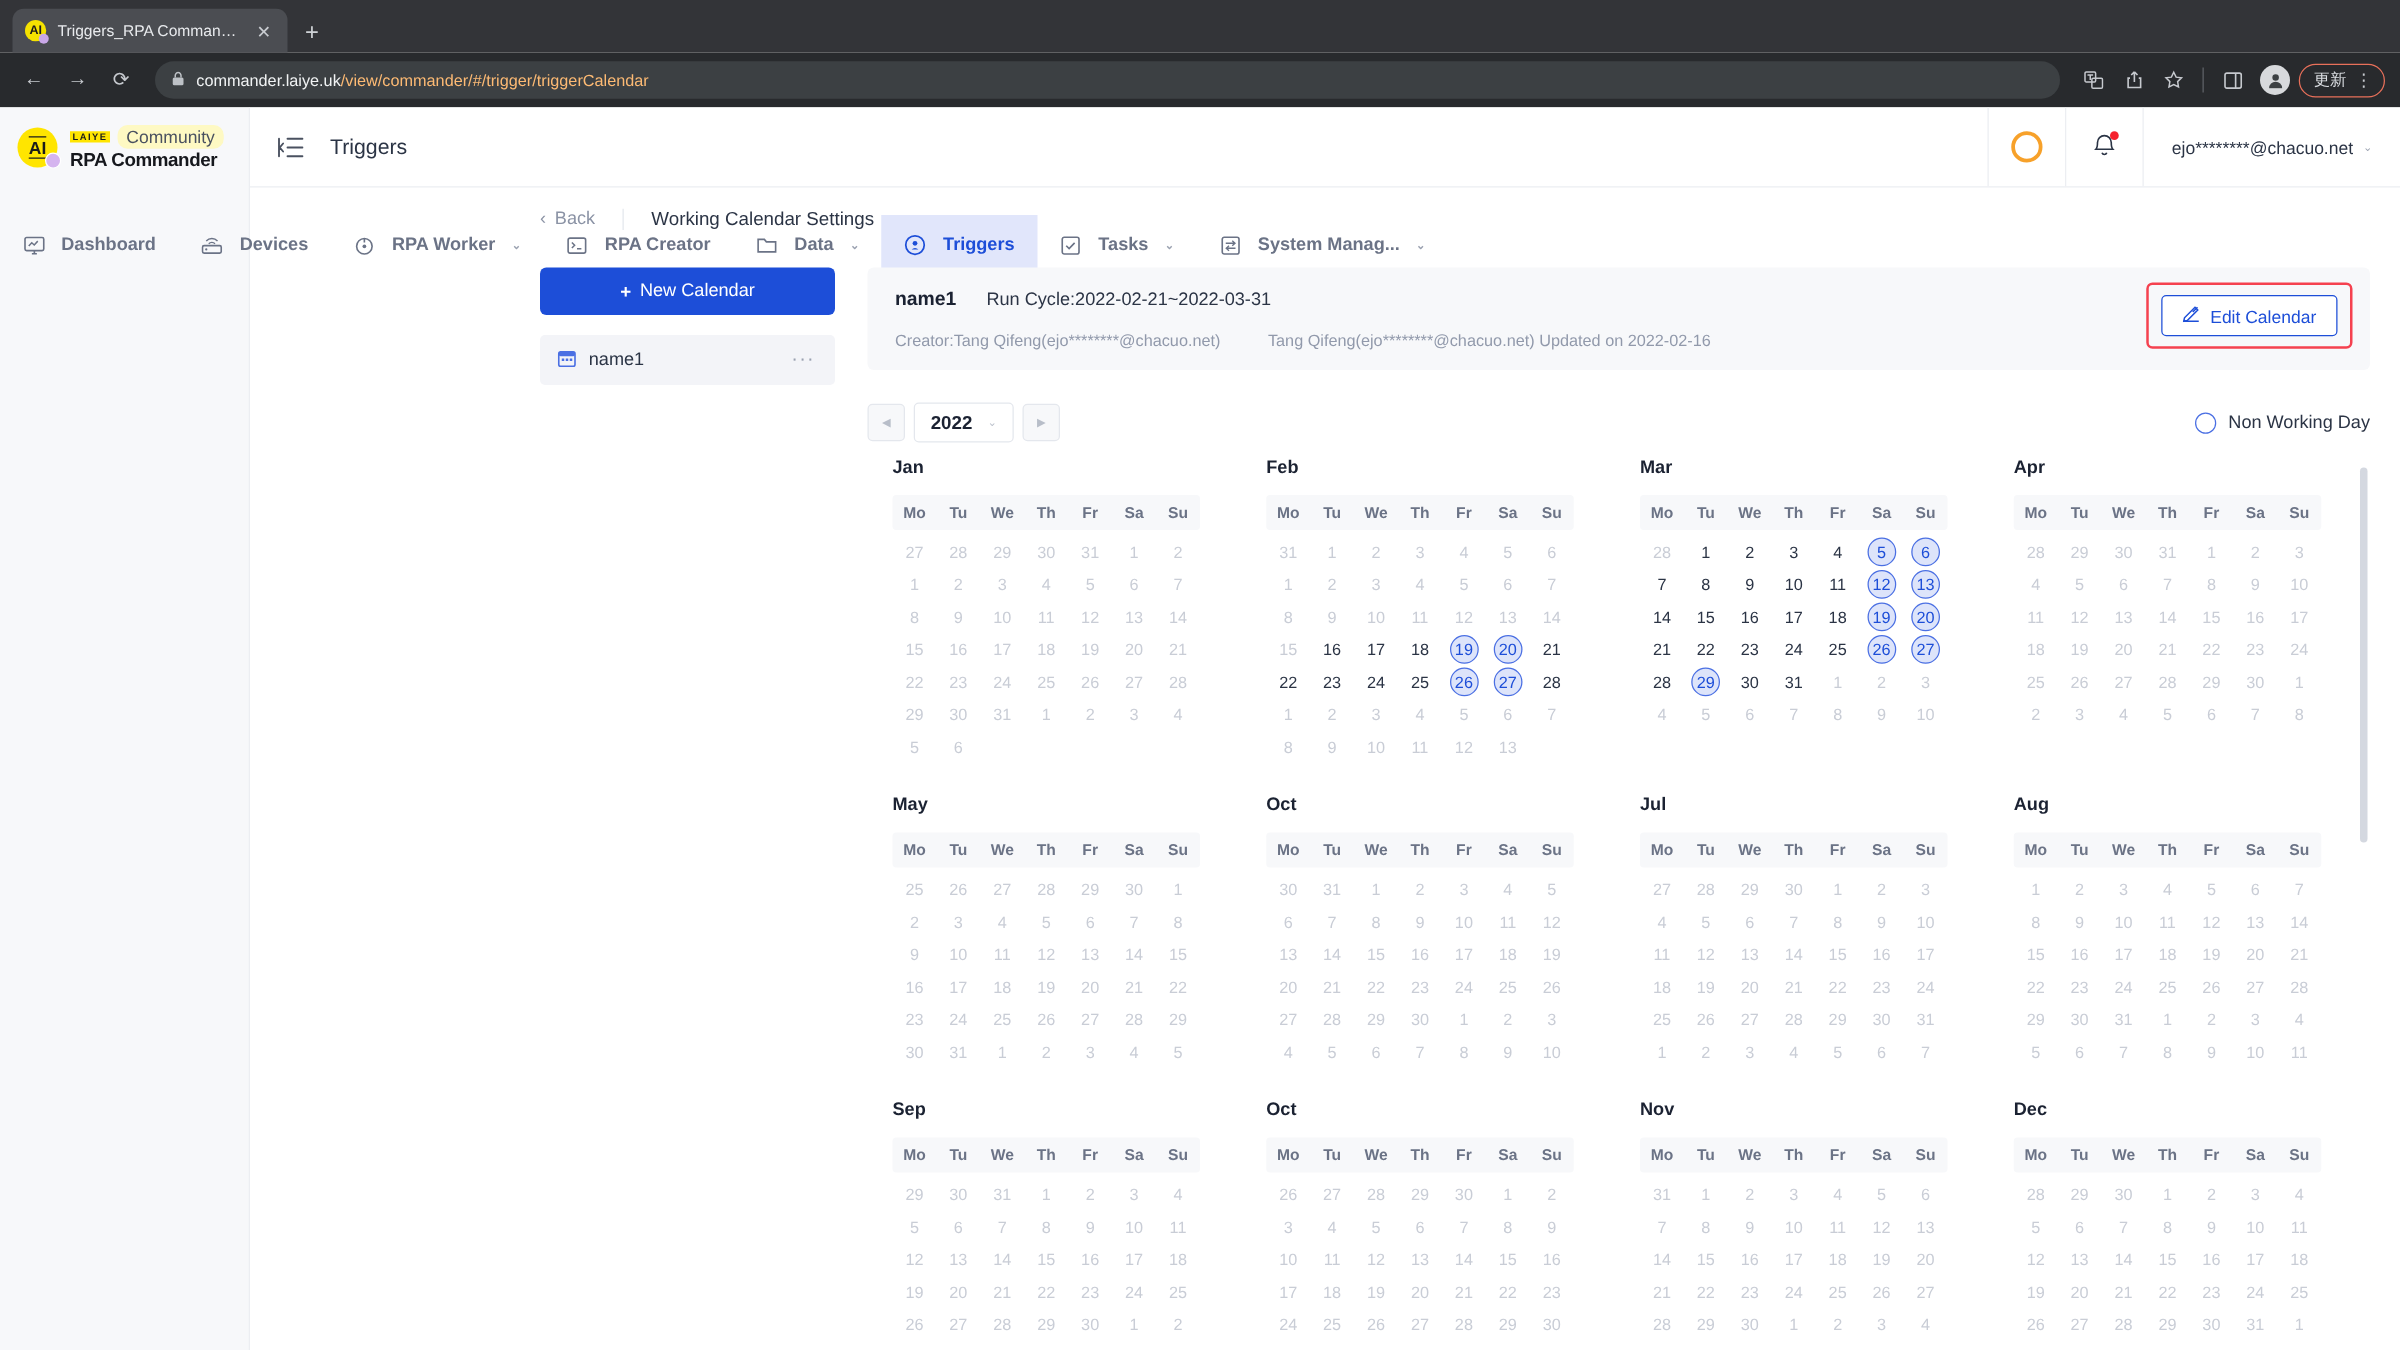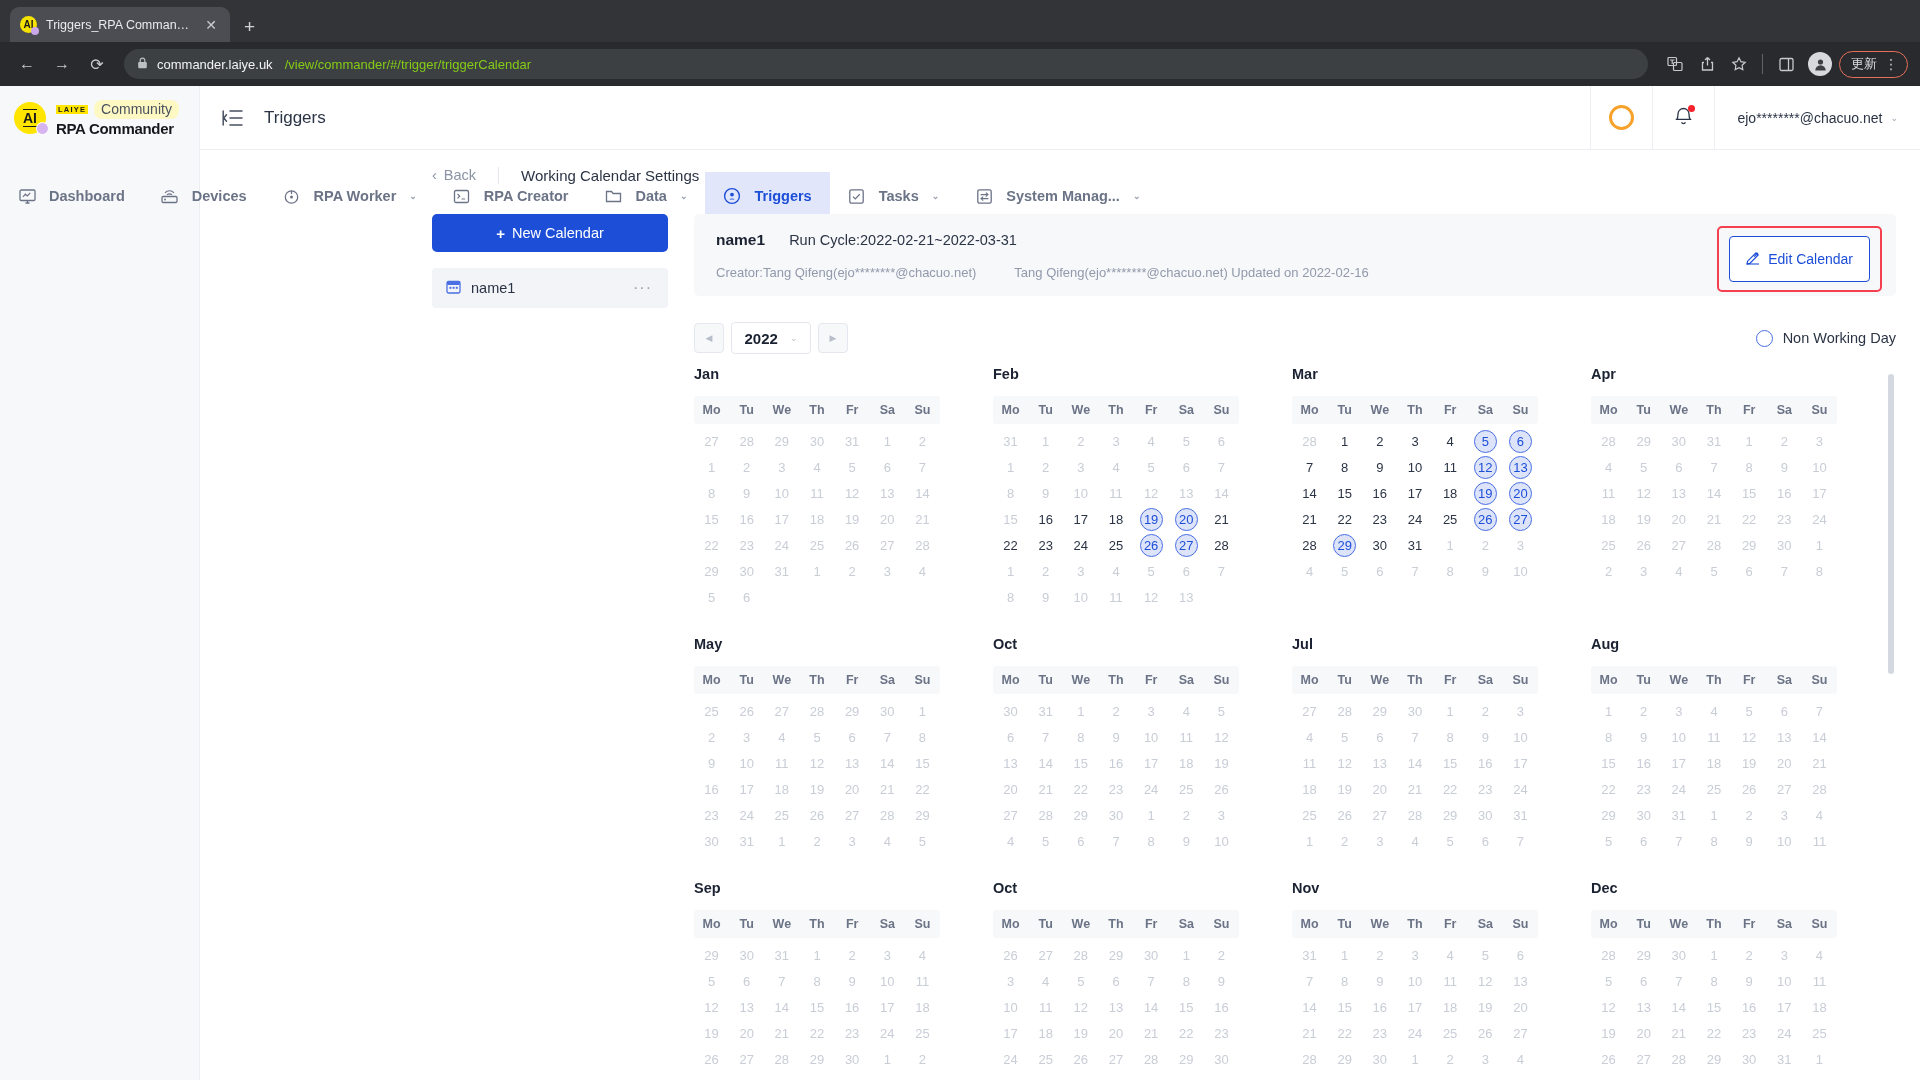--- a/index.html
+++ b/index.html
@@ -47,21 +47,21 @@
     width: 30px; height: 30px; display: flex; align-items: center; justify-content: center;
     color: #c6c9ce; font-size: 16px; border-radius: 50%; cursor: pointer;
   }
   .omnibox {
     flex: 1; height: 30px; background: #3c4043; border-radius: 16px; margin: 0 7px;
     display: flex; align-items: center; padding: 0 13px; gap: 9px; min-width: 0;
   }
   .lock-icon { color: #bdc1c6; font-size: 11px; flex: 0 0 auto; }
   .url { font-size: 13px; white-space: nowrap; overflow: hidden; }
   .url .host { color: #f1f3f4; }
-  .url .path { color: #84cc16; margin-left: 12px; }
+  .url .path { color: #fdba74; }
   .tool-icons { display: flex; align-items: center; gap: 2px; }
   .ti {
     width: 30px; height: 30px; display:flex; align-items:center; justify-content:center;
     color: #c6c9ce; font-size: 14px; border-radius: 50%; cursor: pointer;
   }
   .ti-sep { width: 1px; height: 20px; background: #5f6368; margin: 0 6px; }
   .avatar-chip {
     width: 24px; height: 24px; border-radius: 50%; background: #d7d9dc;
     display:flex; align-items:center; justify-content:center; color:#3c4043; font-size:12px;
     margin: 0 5px; cursor: pointer;
@@ -183,21 +183,21 @@
   .info-name { font-size: 15.5px; font-weight: 700; color: #1b2232; }
   .info-cycle { font-size: 14.5px; color: #2b3445; }
   .info-line2 { display: flex; gap: 38px; margin-top: 16px; }
   .info-meta { font-size: 13px; color: #9199ab; }
   .edit-wrap {
     position: absolute; right: 14px; top: 12px; border: 2px solid #f5414f; border-radius: 5px;
     padding: 8px 10px;
   }
   .edit-btn {
     border: 1px solid #1d4ed8; color: #1d4ed8; background: #fff; border-radius: 4px;
-    height: 46px; padding: 0 16px; font-size: 14px; font-family: inherit; display: flex;
+    height: 33px; padding: 0 16px; font-size: 14px; font-family: inherit; display: flex;
     align-items: center; gap: 8px; cursor: pointer;
   }
 
   .cal-toolbar {
     height: 70px; flex: 0 0 70px; display: flex; align-items: center; padding-top: 14px;
   }
   .year-nav { display: flex; align-items: center; gap: 7px; }
   .yr-arrow {
     width: 30px; height: 30px; border: 1px solid #e4e7ed; background: #f7f8fa; border-radius: 4px;
     display: flex; align-items: center; justify-content: center; color: #b8bec9; font-size: 9px;
@@ -212,21 +212,21 @@
   .legend { margin-left: auto; display: flex; align-items: center; gap: 10px; }
   .legend-circle {
     width: 17px; height: 17px; border-radius: 50%; border: 1.5px solid #4a6fe3; background: #fff;
   }
   .legend-label { font-size: 14.5px; color: #2b3445; }
 
   .months-scroll { flex: 1; overflow: hidden; position: relative; padding-right: 14px; }
   .months-grid {
     display: grid; grid-template-columns: repeat(4, 1fr); gap: 0 8px;
   }
-  .month { padding-bottom: 26px; }
+  .month { padding-bottom: 26px; margin-left: 20px; }
   .month-name { font-size: 14.5px; font-weight: 700; color: #1b2232; margin-bottom: 14px; }
   .dow-row {
     display: grid; grid-template-columns: repeat(7, 1fr); background: #f7f8fa; border-radius: 3px;
     height: 28px; align-items: center; width: 246px;
   }
   .dow {
     text-align: center; font-size: 12.5px; font-weight: 700; color: #6b7386;
   }
   .days-grid {
     display: grid; grid-template-columns: repeat(7, 1fr); width: 246px; margin-top: 4px;

